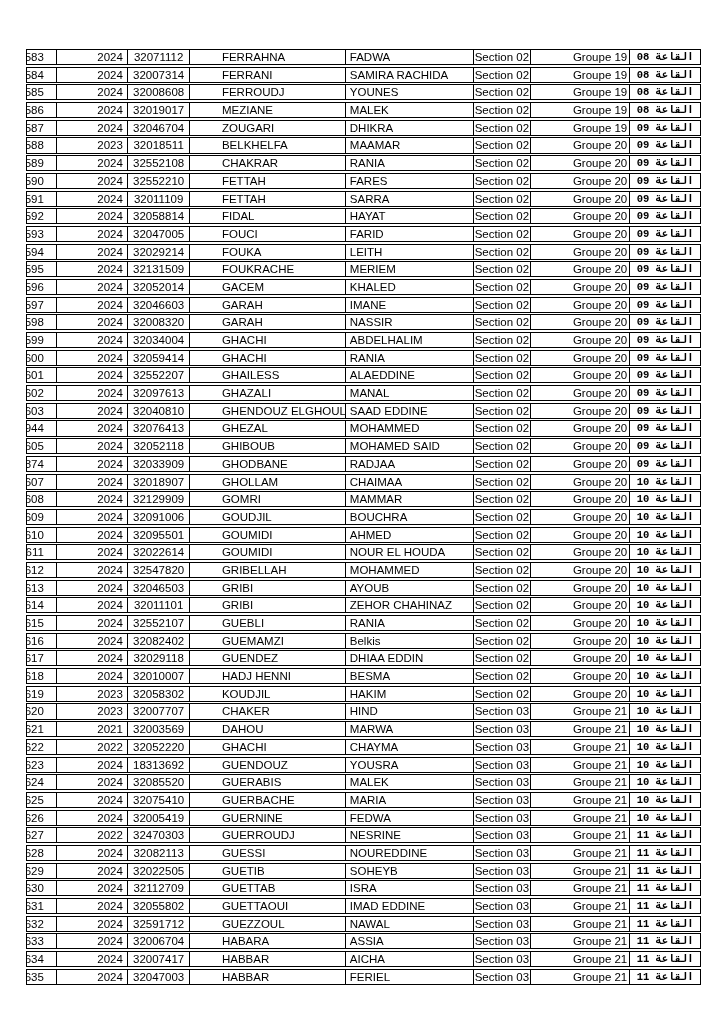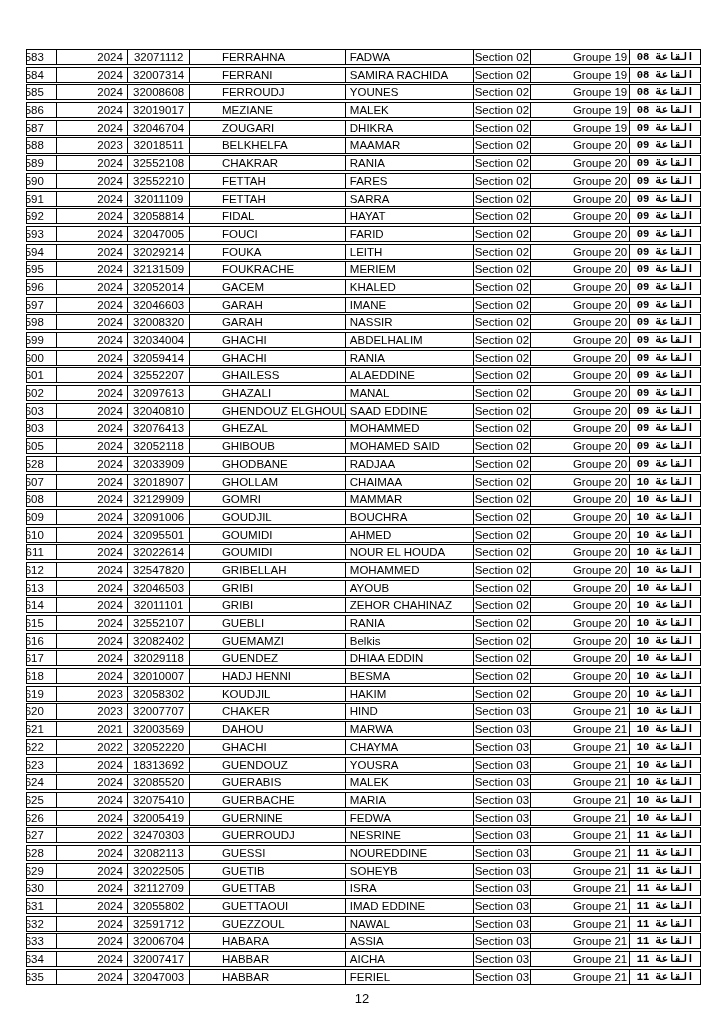--- a/index.html
+++ b/index.html
@@ -291,21 +291,21 @@
     <div class="c c-year">2024</div>
     <div class="c c-id">32040810</div>
     <div class="c c-last">GHENDOUZ ELGHOUL</div>
     <div class="c c-first">SAAD EDDINE</div>
     <div class="c c-sect">Section 02</div>
     <div class="c c-grp">Groupe 20</div>
     <div class="c c-room" dir="rtl">القاعة 09</div>
   </div>
 
   <div class="row">
-    <div class="c c-num">803</div>
+    <div class="c c-num">944</div>
     <div class="c c-year">2024</div>
     <div class="c c-id">32076413</div>
     <div class="c c-last">GHEZAL</div>
     <div class="c c-first">MOHAMMED</div>
     <div class="c c-sect">Section 02</div>
     <div class="c c-grp">Groupe 20</div>
     <div class="c c-room" dir="rtl">القاعة 09</div>
   </div>
 
   <div class="row">
@@ -313,21 +313,21 @@
     <div class="c c-year">2024</div>
     <div class="c c-id">32052118</div>
     <div class="c c-last">GHIBOUB</div>
     <div class="c c-first">MOHAMED SAID</div>
     <div class="c c-sect">Section 02</div>
     <div class="c c-grp">Groupe 20</div>
     <div class="c c-room" dir="rtl">القاعة 09</div>
   </div>
 
   <div class="row">
-    <div class="c c-num">528</div>
+    <div class="c c-num">874</div>
     <div class="c c-year">2024</div>
     <div class="c c-id">32033909</div>
     <div class="c c-last">GHODBANE</div>
     <div class="c c-first">RADJAA</div>
     <div class="c c-sect">Section 02</div>
     <div class="c c-grp">Groupe 20</div>
     <div class="c c-room" dir="rtl">القاعة 09</div>
   </div>
 
   <div class="row">
@@ -643,15 +643,14 @@
     <div class="c c-year">2024</div>
     <div class="c c-id">32047003</div>
     <div class="c c-last">HABBAR</div>
     <div class="c c-first">FERIEL</div>
     <div class="c c-sect">Section 03</div>
     <div class="c c-grp">Groupe 21</div>
     <div class="c c-room" dir="rtl">القاعة 11</div>
   </div>
 </div>
 
-  <div class="page-number">12</div>
 
 </div>
 
 </body></html>

